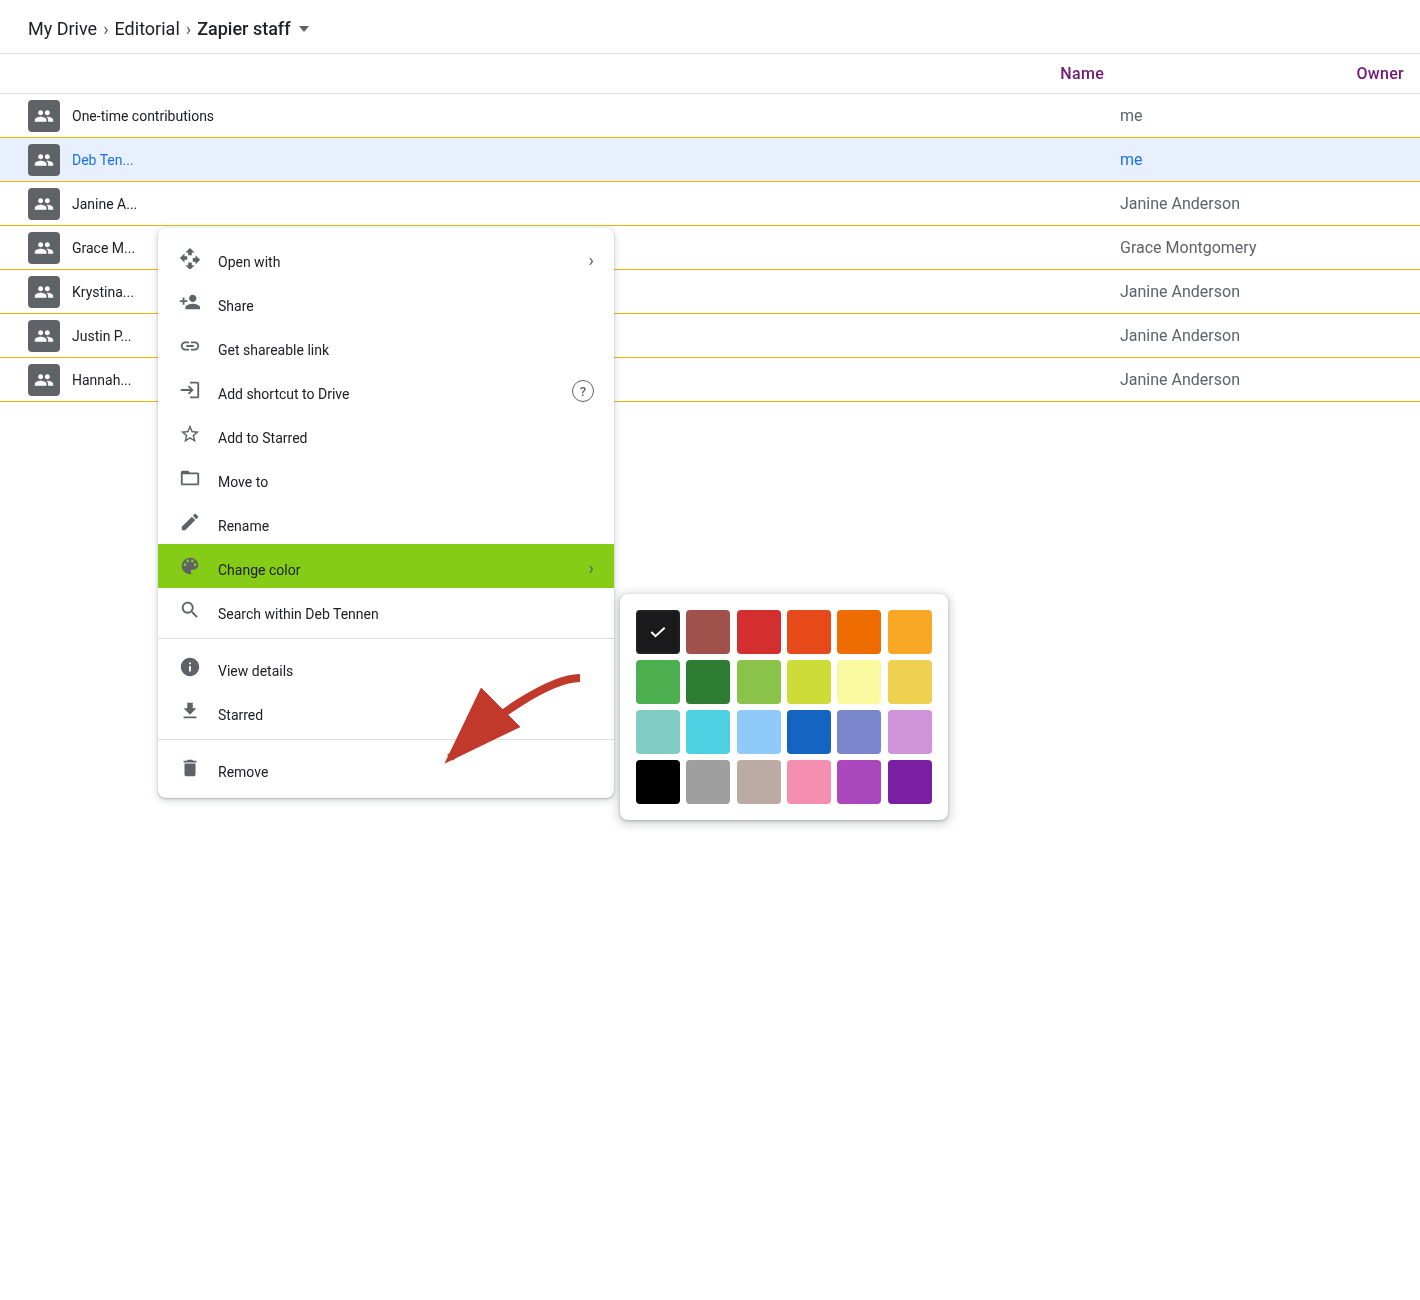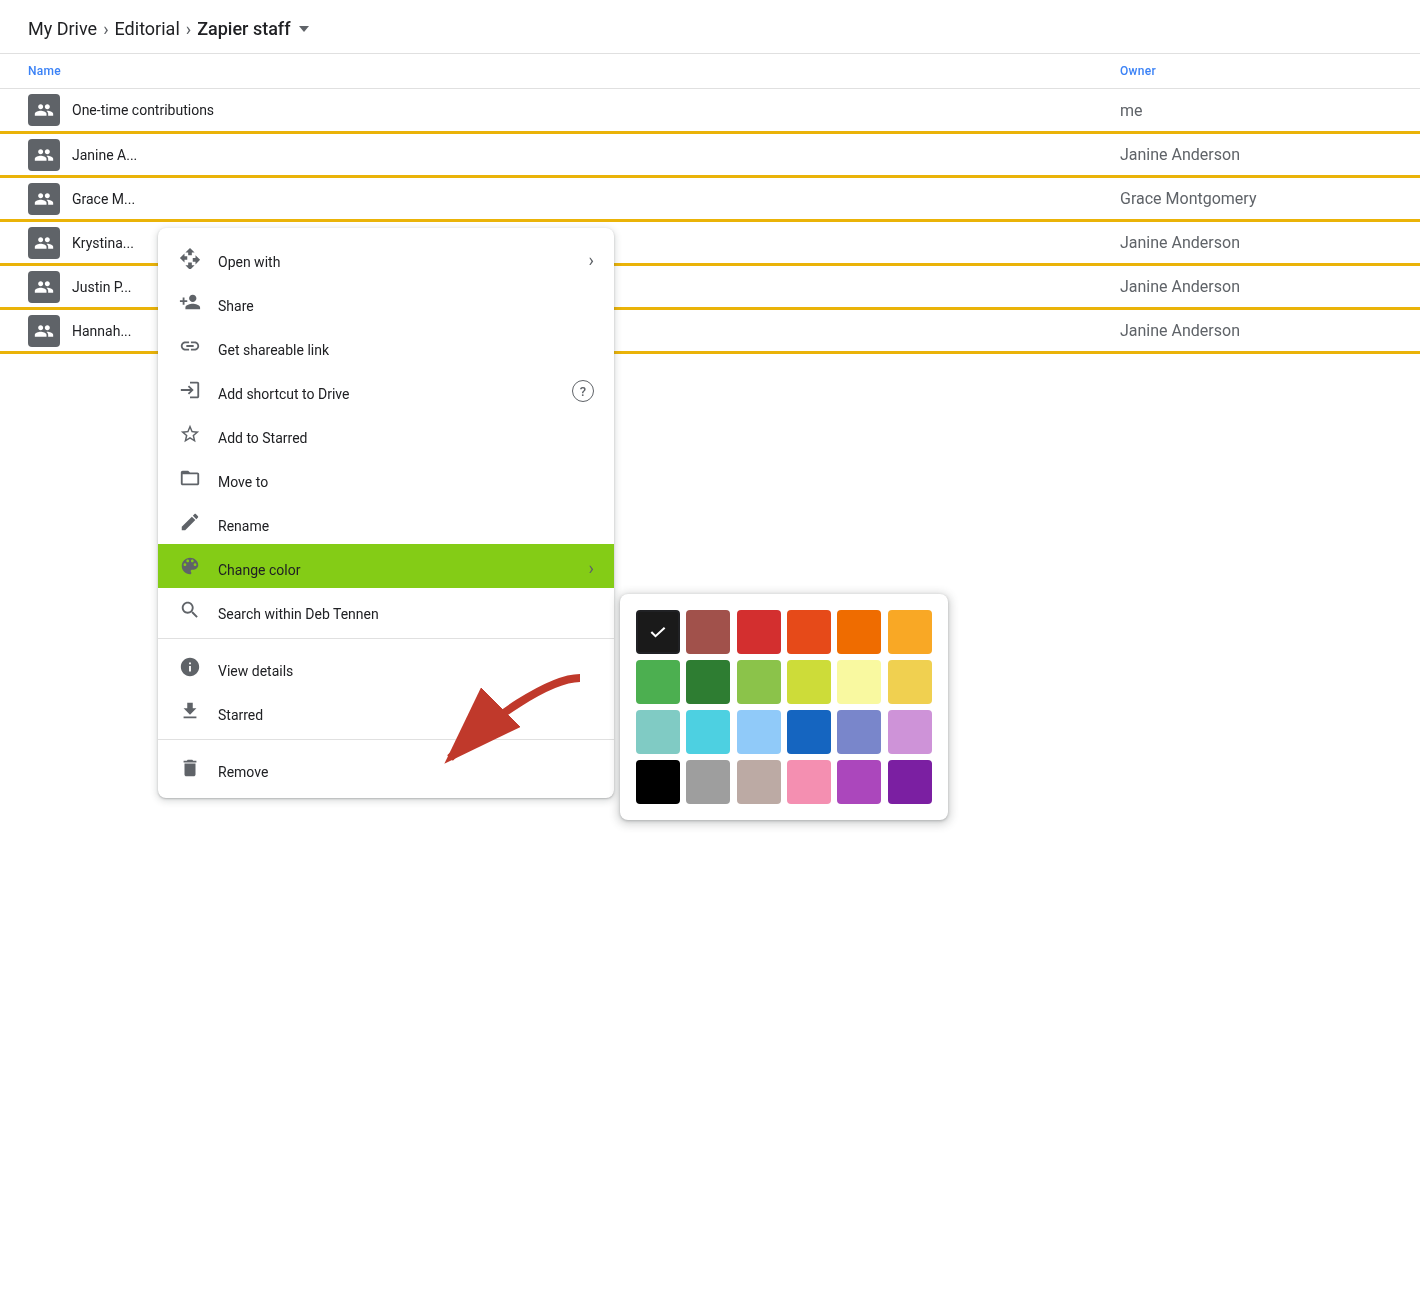--- a/index.html
+++ b/index.html
@@ -48,31 +48,31 @@
 
     
     .file-list {
       width: 100%;
       border-collapse: collapse;
     }
     .file-list thead tr {
       border-bottom: 1px solid #e0e0e0;
     }
     .file-list th {
-      text-align: left;
+      text-align: right;
       padding: 10px 16px;
-      font-size: 12px;
+      font-size: 16px;
       font-weight: 500;
-      color: #3b82f6;
+      color: #701a75;
       letter-spacing: 0.3px;
     }
     .file-list th.name-col { padding-left: 28px; }
     .file-list th.owner-col { padding-left: 0; width: 300px; }
     .file-list tbody tr {
-      border-bottom: 3px solid #eab308;
+      border-bottom: 1px solid #eab308;
       height: 44px;
       padding-left: 14px;
     }
     .file-list tbody tr.selected { background: #e8f0fe; }
     .file-row-name {
       display: flex;
       align-items: center;
       gap: 12px;
       padding-left: 28px;
     }
@@ -228,20 +228,33 @@
           <div class="file-row-name">
             <div class="folder-icon">
               <svg viewBox="0 0 24 24" fill="white">
                 <path d="M16 11c1.66 0 2.99-1.34 2.99-3S17.66 5 16 5c-1.66 0-3 1.34-3 3s1.34 3 3 3zm-8 0c1.66 0 2.99-1.34 2.99-3S9.66 5 8 5C6.34 5 5 6.34 5 8s1.34 3 3 3zm0 2c-2.33 0-7 1.17-7 3.5V19h14v-2.5c0-2.33-4.67-3.5-7-3.5zm8 0c-.29 0-.62.02-.97.05 1.16.84 1.97 1.97 1.97 3.45V19h6v-2.5c0-2.33-4.67-3.5-7-3.5z"></path>
               </svg>
             </div>
             <span class="file-name">One-time contributions</span>
           </div>
         </td>
         <td class="file-owner muted">me</td>
+      </tr>
+      <tr class="selected">
+        <td>
+          <div class="file-row-name">
+            <div class="folder-icon">
+              <svg viewBox="0 0 24 24" fill="white">
+                <path d="M16 11c1.66 0 2.99-1.34 2.99-3S17.66 5 16 5c-1.66 0-3 1.34-3 3s1.34 3 3 3zm-8 0c1.66 0 2.99-1.34 2.99-3S9.66 5 8 5C6.34 5 5 6.34 5 8s1.34 3 3 3zm0 2c-2.33 0-7 1.17-7 3.5V19h14v-2.5c0-2.33-4.67-3.5-7-3.5zm8 0c-.29 0-.62.02-.97.05 1.16.84 1.97 1.97 1.97 3.45V19h6v-2.5c0-2.33-4.67-3.5-7-3.5z"></path>
+              </svg>
+            </div>
+            <span class="file-name selected-name">Deb Ten...</span>
+          </div>
+        </td>
+        <td class="file-owner selected-owner">me</td>
       </tr>
       <tr>
         <td>
           <div class="file-row-name">
             <div class="folder-icon">
               <svg viewBox="0 0 24 24" fill="white">
                 <path d="M16 11c1.66 0 2.99-1.34 2.99-3S17.66 5 16 5c-1.66 0-3 1.34-3 3s1.34 3 3 3zm-8 0c1.66 0 2.99-1.34 2.99-3S9.66 5 8 5C6.34 5 5 6.34 5 8s1.34 3 3 3zm0 2c-2.33 0-7 1.17-7 3.5V19h14v-2.5c0-2.33-4.67-3.5-7-3.5zm8 0c-.29 0-.62.02-.97.05 1.16.84 1.97 1.97 1.97 3.45V19h6v-2.5c0-2.33-4.67-3.5-7-3.5z"></path>
               </svg>
             </div>
             <span class="file-name">Janine A...</span>

